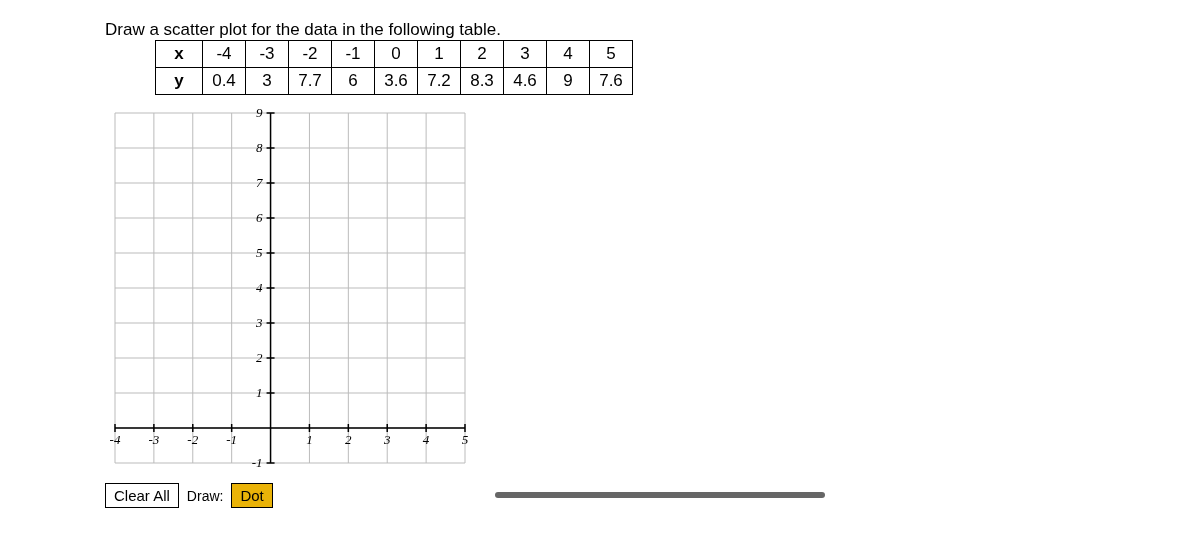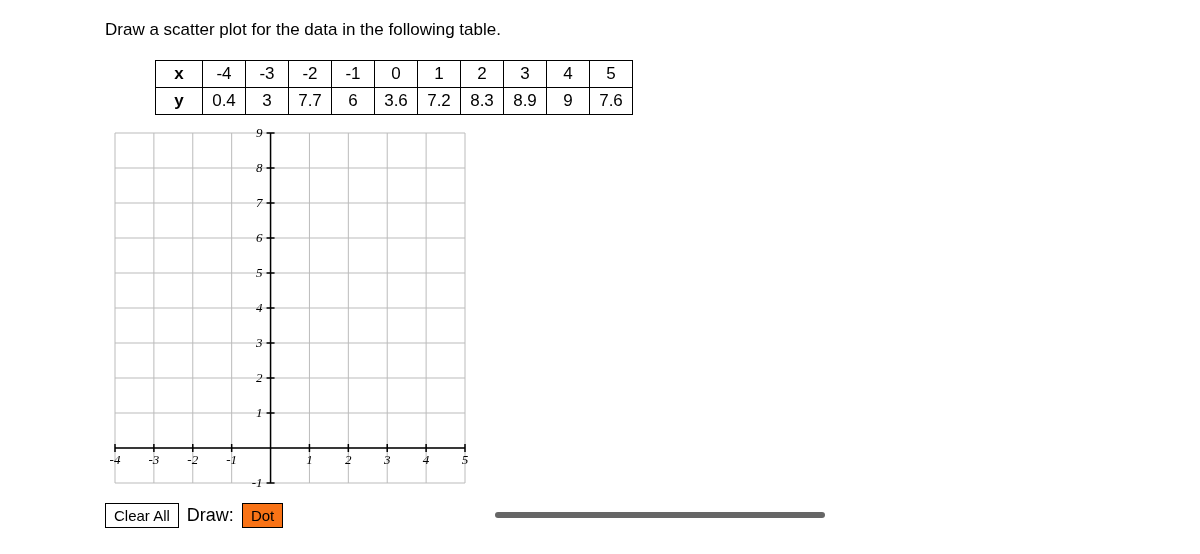--- a/index.html
+++ b/index.html
@@ -9,21 +9,20 @@
       background: white;
       font-size: 17px;
       color: black;
     }
     .container {
       padding: 20px 30px 20px 105px;
       width: 1200px;
       box-sizing: border-box;
     }
     .instruction {
-      margin-bottom: 20px;
     }
     .data-table {
       border-collapse: collapse;
       margin-left: 50px;
       margin-bottom: 8px;
     }
     .data-table td, .data-table th {
       border: 1px solid black;
       padding: 2px 6px;
       text-align: center;
@@ -52,25 +51,25 @@
     }
     .clear-btn {
       border: 1px solid black;
       background: white;
       padding: 3px 8px;
       font-size: 15px;
       cursor: pointer;
       text-align: center;
     }
     .draw-label {
-      font-size: 18px;
+      font-size: 14px;
     }
     .dot-btn {
       border: 1px solid black;
-      background: #f97316;
+      background: #eab308;
       padding: 3px 8px;
       font-size: 15px;
       cursor: pointer;
     }
     .scrollbar-placeholder {
       position: absolute;
       left: 390px;
       bottom: 10px;
       width: 330px;
       height: 6px;
@@ -104,21 +103,21 @@
     </tr>
     <tr>
       <th>y</th>
       <td>0.4</td>
       <td>3</td>
       <td>7.7</td>
       <td>6</td>
       <td>3.6</td>
       <td>7.2</td>
       <td>8.3</td>
-      <td>8.9</td>
+      <td>4.6</td>
       <td>9</td>
       <td>7.6</td>
     </tr>
   </tbody>
     </table>
 
   <div class="plot-area">
     <svg class="plot-svg" id="plot-svg">
         <line x1="10" y1="10" x2="10" y2="360" stroke="#bbb" stroke-width="1"></line>
         <line x1="48.888888888888886" y1="10" x2="48.888888888888886" y2="360" stroke="#bbb" stroke-width="1"></line>

